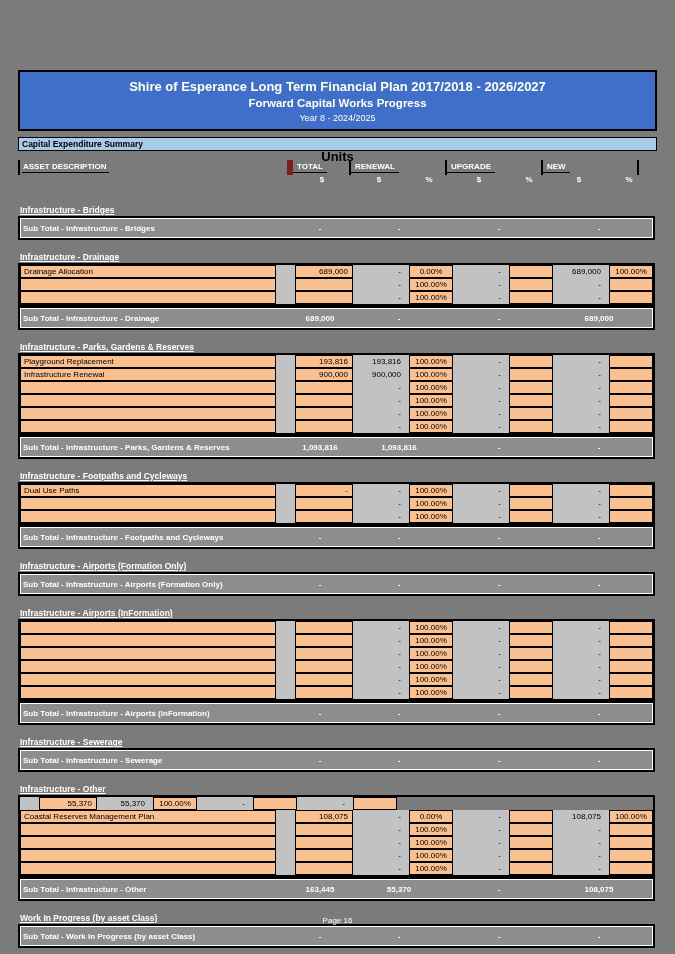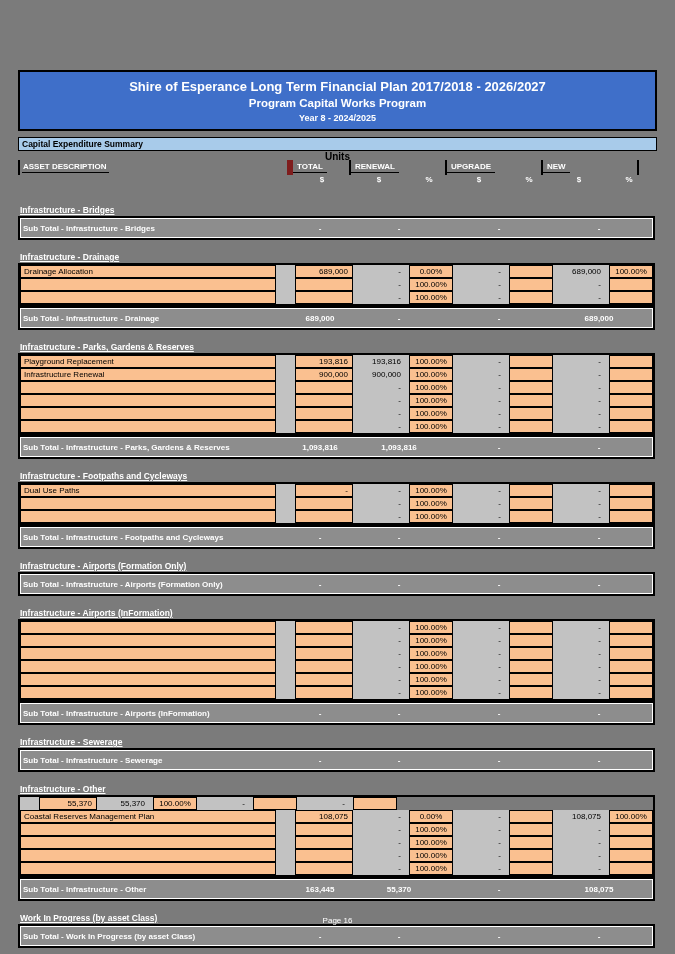--- a/index.html
+++ b/index.html
@@ -12,29 +12,29 @@
   }
   .page { position:absolute; left:18px; top:70px; width:639px; }
 
   
   .title-block {
     background:#3f6fc9; border:2px solid #000; color:#fff;
     text-align:center; padding:5px 2px 6px 2px;
   }
   .t1 { font-size:13px; font-weight:bold; margin:2px 0 3px; }
   .t2 { font-size:11.5px; font-weight:bold; margin:1px 0 4px; }
-  .t3 { font-size:9px; font-weight:bold; margin:2px 0 0; }
+  .t3 { font-size:9px; font-weight:normal; margin:2px 0 0; }
 
   
   .summary-bar {
     margin-top:6px; background:#a8cbea; border:1px solid #000;
     height:14px; position:relative; display:flex; align-items:center;
   }
   .summary-label { font-size:8.5px; font-weight:bold; padding-left:3px; color:#000; }
-  .units-label { position:absolute; left:0; right:0; text-align:center; font-size:10px; font-weight:bold; color:#000;margin-top:25px; }
+  .units-label { position:absolute; left:0; right:0; text-align:center; font-size:13px; font-weight:bold; color:#000;margin-top:25px; }
 
   
   .colhead1 { display:flex; margin-top:9px; height:15px; color:#fff; font-weight:bold; font-size:8px; }
   .h-desc { width:275px; border-left:2px solid #000; border-right:6px solid #7f1d1d; display:flex; align-items:center; }
   .h-desc span { border-bottom:1px solid #000; margin-left:2px; padding:0 2px 1px 1px; }
   .h-group { border-right:2px solid #000; display:flex; align-items:center; justify-content:flex-start; }
   .h-total { width:58px; }
   .h-w100 { width:96px; }
   .h-group span { border-bottom:1px solid #000; padding:0 4px 1px; }
   .colhead2 { display:flex; height:13px; color:#fff; font-weight:bold; font-size:8px; }
@@ -74,21 +74,21 @@
     color:#fff; font-size:8px;
   }
 </style>
 </head>
 <body>
 
 <div class="page">
 
   <div class="title-block">
     <div class="t1">Shire of Esperance Long Term Financial Plan 2017/2018 - 2026/2027</div>
-    <div class="t2">Program Capital Works Program</div>
+    <div class="t2">Forward Capital Works Progress</div>
     <div class="t3">Year 8 - 2024/2025</div>
   </div>
 
   <div class="summary-bar">
     <span class="summary-label">Capital Expenditure Summary</span>
     <span class="units-label">Units</span>
   </div>
 
   <div class="colhead1">
     <div class="h-desc">

